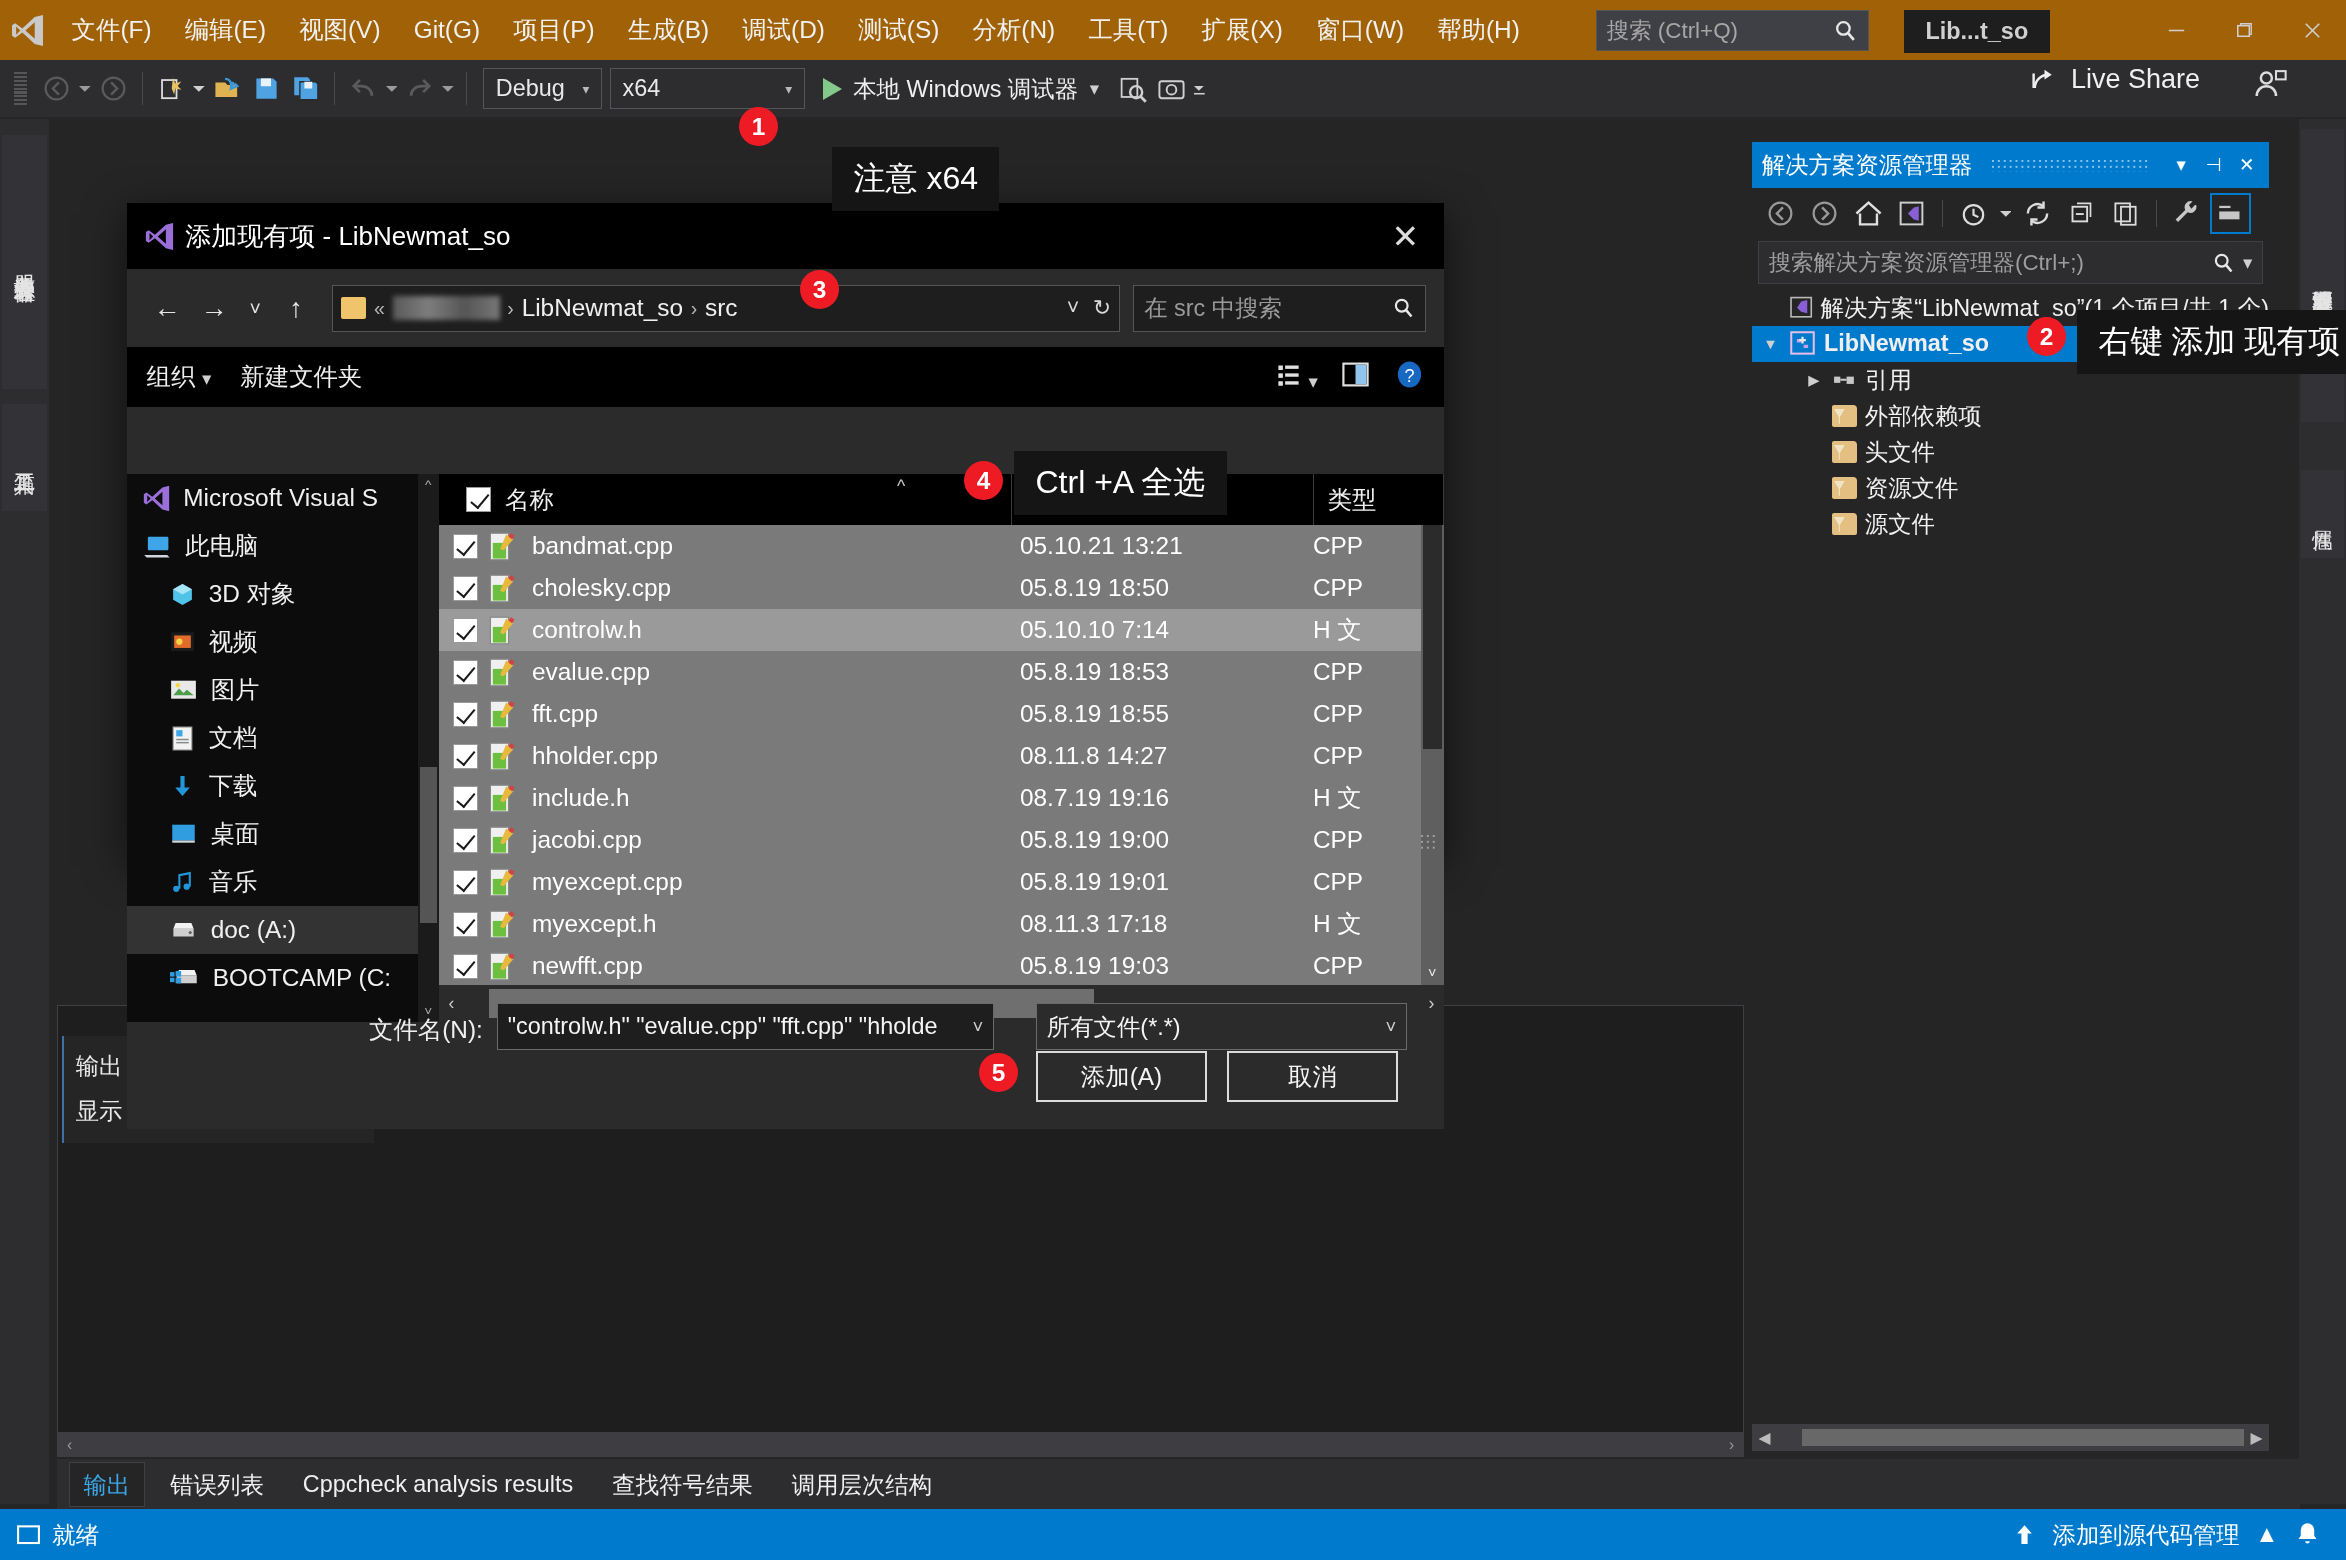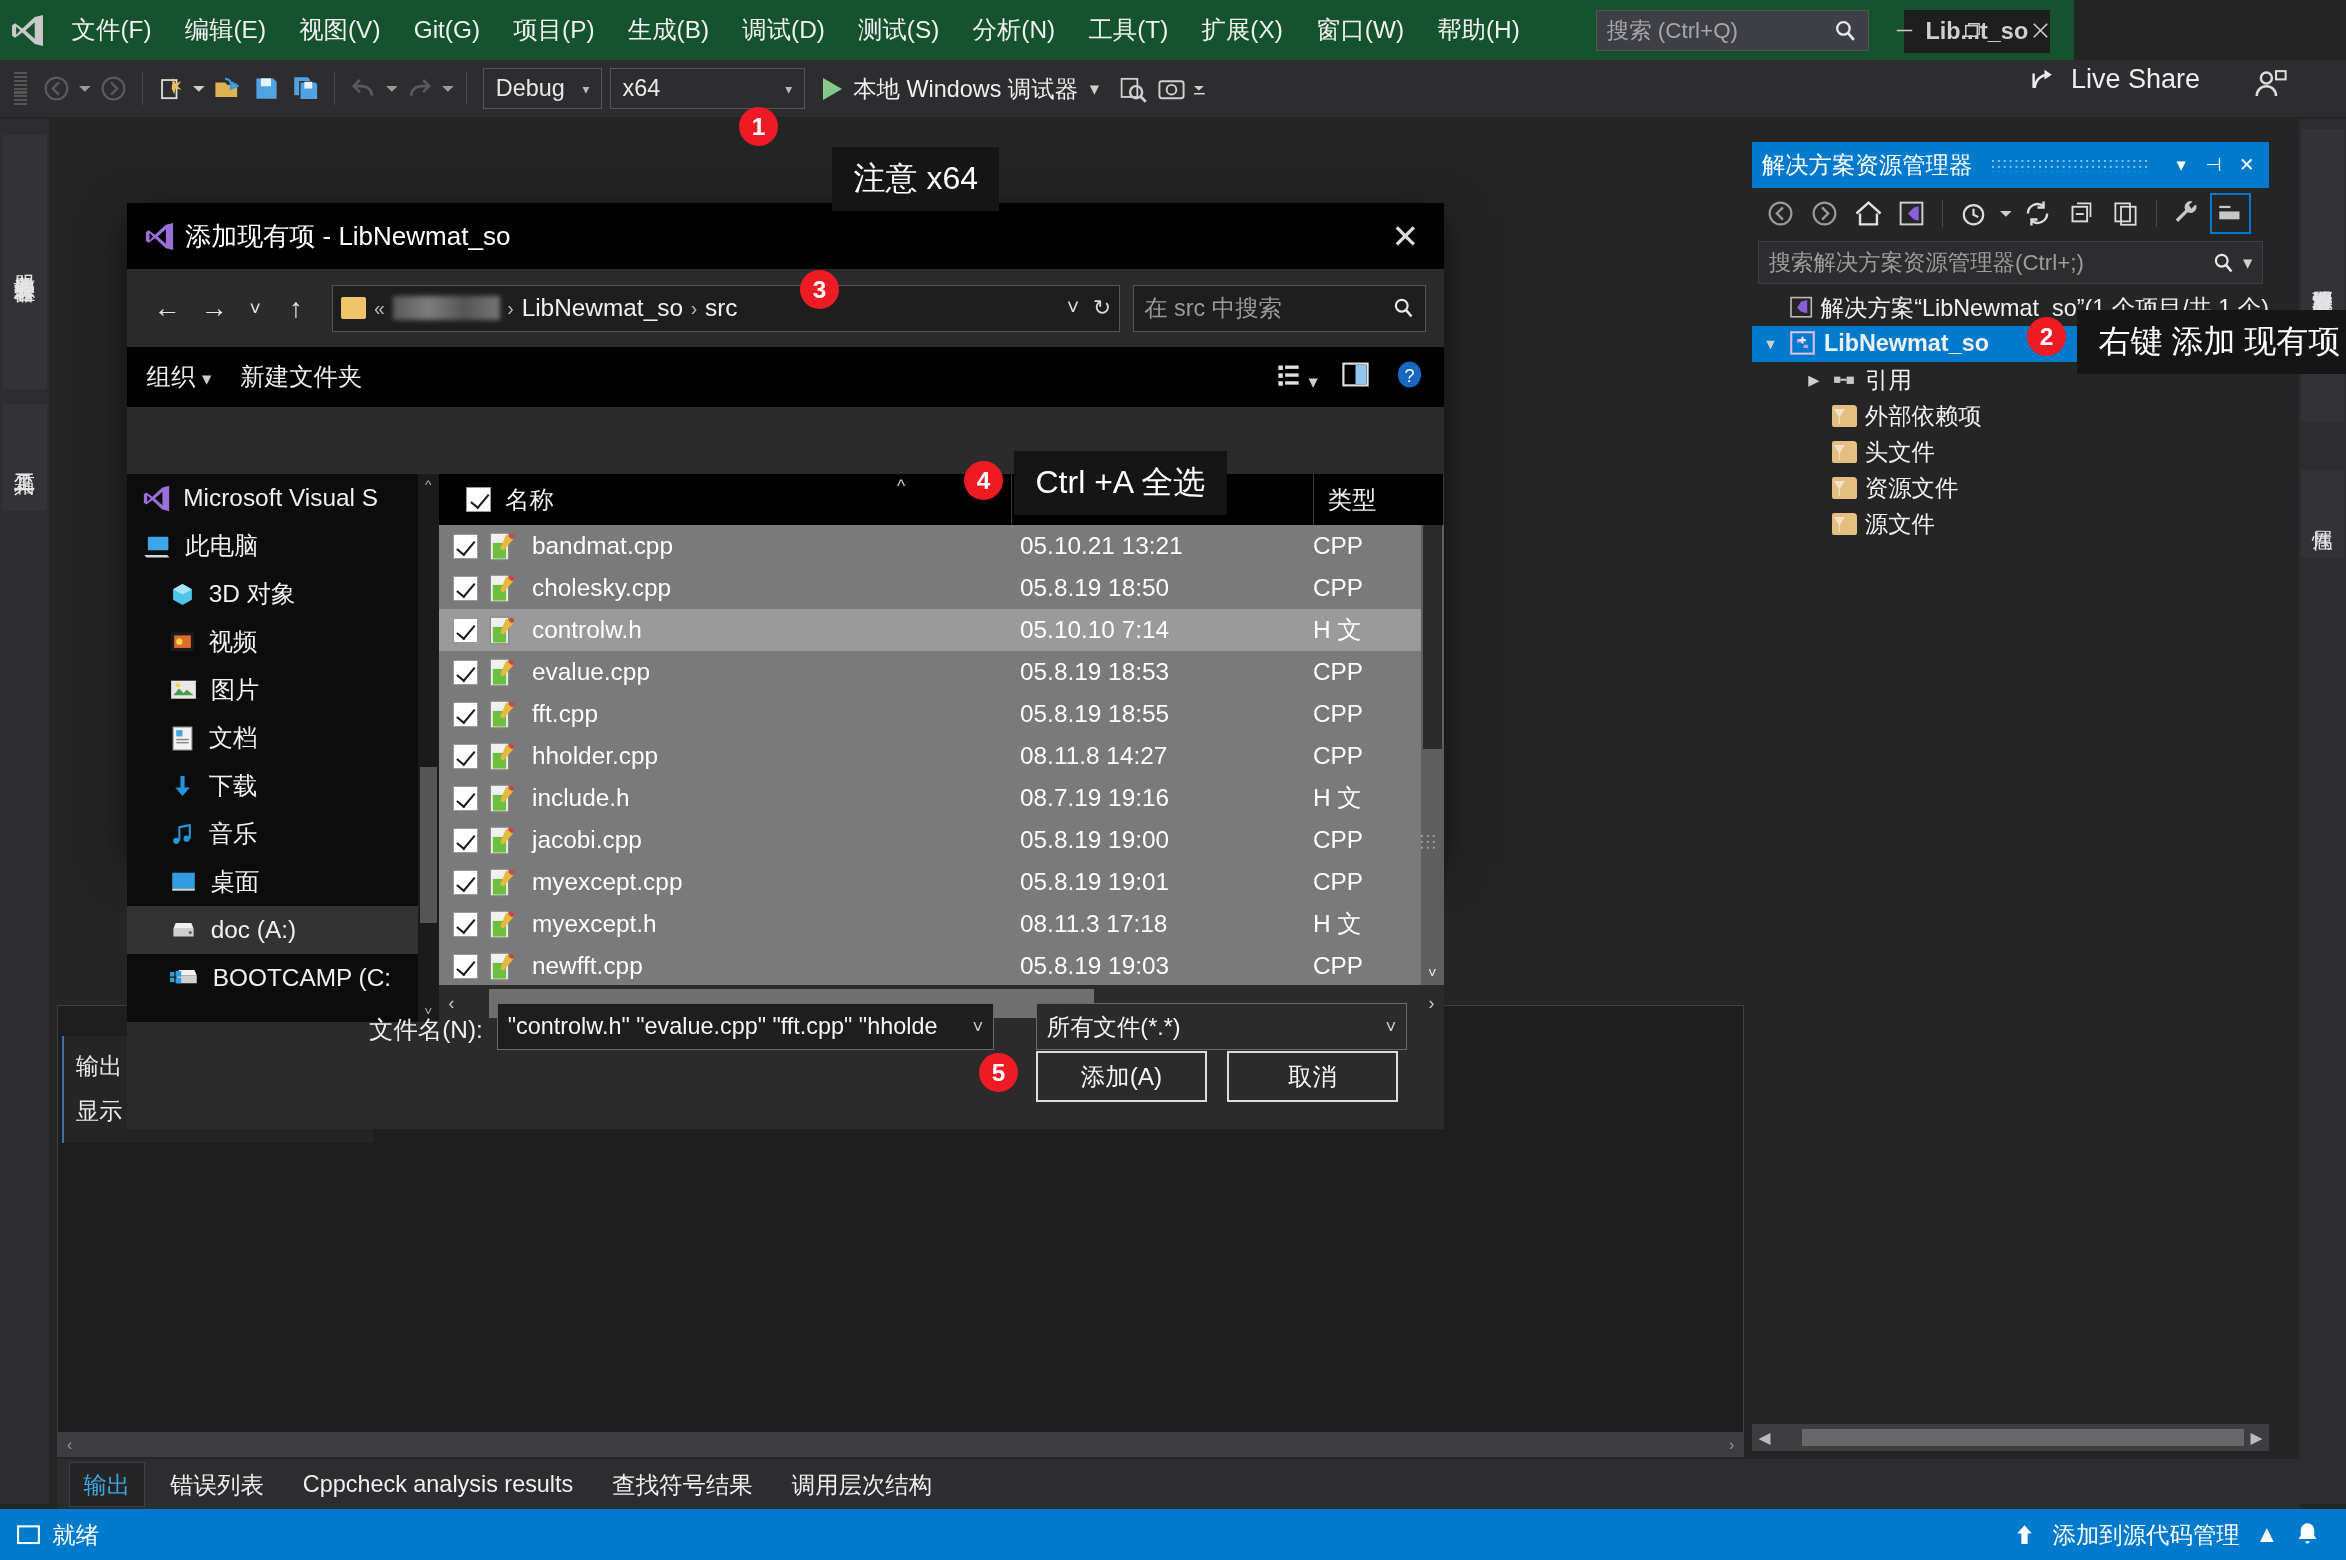--- a/index.html
+++ b/index.html
@@ -7,22 +7,22 @@
     width:2346px; height:1560px;
     background:#1e1e1e;
     font-family:"Liberation Sans","DejaVu Sans",sans-serif;
     overflow:hidden;
     color:#f0f0f0;
   }
   .app { position:relative; width:2346px; height:1560px; background:#252526; }
 
   
   .menubar {
-    position:absolute; left:0; top:0; width:2074px; height:60px;
-    background:#14532d; display:flex; align-items:center;
+    position:absolute; left:0; top:0; width:2346px; height:60px;
+    background:#a16207; display:flex; align-items:center;
   }
   .vs-logo { width:55px; height:60px; display:flex; align-items:center; justify-content:center; }
   .vs-logo svg { width:33px; height:33px; }
   .menu-items { display:flex; align-items:center; height:60px; }
   .menu-item {
     padding:0 16.6px; height:60px; display:flex; align-items:center;
     font-size:24.4px; color:#f1f1f1; white-space:nowrap; cursor:default;
   }
 
   .search-box {
@@ -699,33 +699,33 @@
             </svg>
           <span>文档</span>
         </div>
         <div class="nav-row indent">
           <svg width="25" height="25" viewBox="0 0 24 24">
             <path d="M10 2h4v11h5l-7 8-7-8h5z" fill="#2196d8"></path>
             </svg>
           <span>下载</span>
         </div>
         <div class="nav-row indent">
+          <svg width="27" height="23.4" viewBox="0 0 24 20">
+            <rect x="2" y="2" width="20" height="14" fill="#2f9de0"></rect>
+            <rect x="2" y="16" width="20" height="2" fill="#cfd8dc"></rect>
+            </svg>
+          <span>桌面</span>
+        </div>
+        <div class="nav-row indent">
           <svg width="25" height="25" viewBox="0 0 24 24">
             <path d="M9 18V5l10-2v13" fill="none" stroke="#2196d8" stroke-width="2"></path>
             <circle cx="6" cy="18" r="3" fill="#2196d8"></circle>
               <circle cx="16" cy="16" r="3" fill="#2196d8"></circle>
             </svg>
           <span>音乐</span>
-        </div>
-        <div class="nav-row indent">
-          <svg width="27" height="23.4" viewBox="0 0 24 20">
-            <rect x="2" y="2" width="20" height="14" fill="#2f9de0"></rect>
-            <rect x="2" y="16" width="20" height="2" fill="#cfd8dc"></rect>
-            </svg>
-          <span>桌面</span>
         </div>
         <div class="nav-row indent sel">
           <svg width="27" height="21.5" viewBox="0 0 24 18">
             <path d="M3 8h18v7H3z" fill="#cfcfcf"></path>
               <path d="M5 3h14l2 5H3z" fill="#f2f2f2"></path>
             <circle cx="18" cy="11.5" r="1.4" fill="#666"></circle>
             </svg>
           <span>doc (A:)</span>
         </div>
         <div class="nav-row indent">

